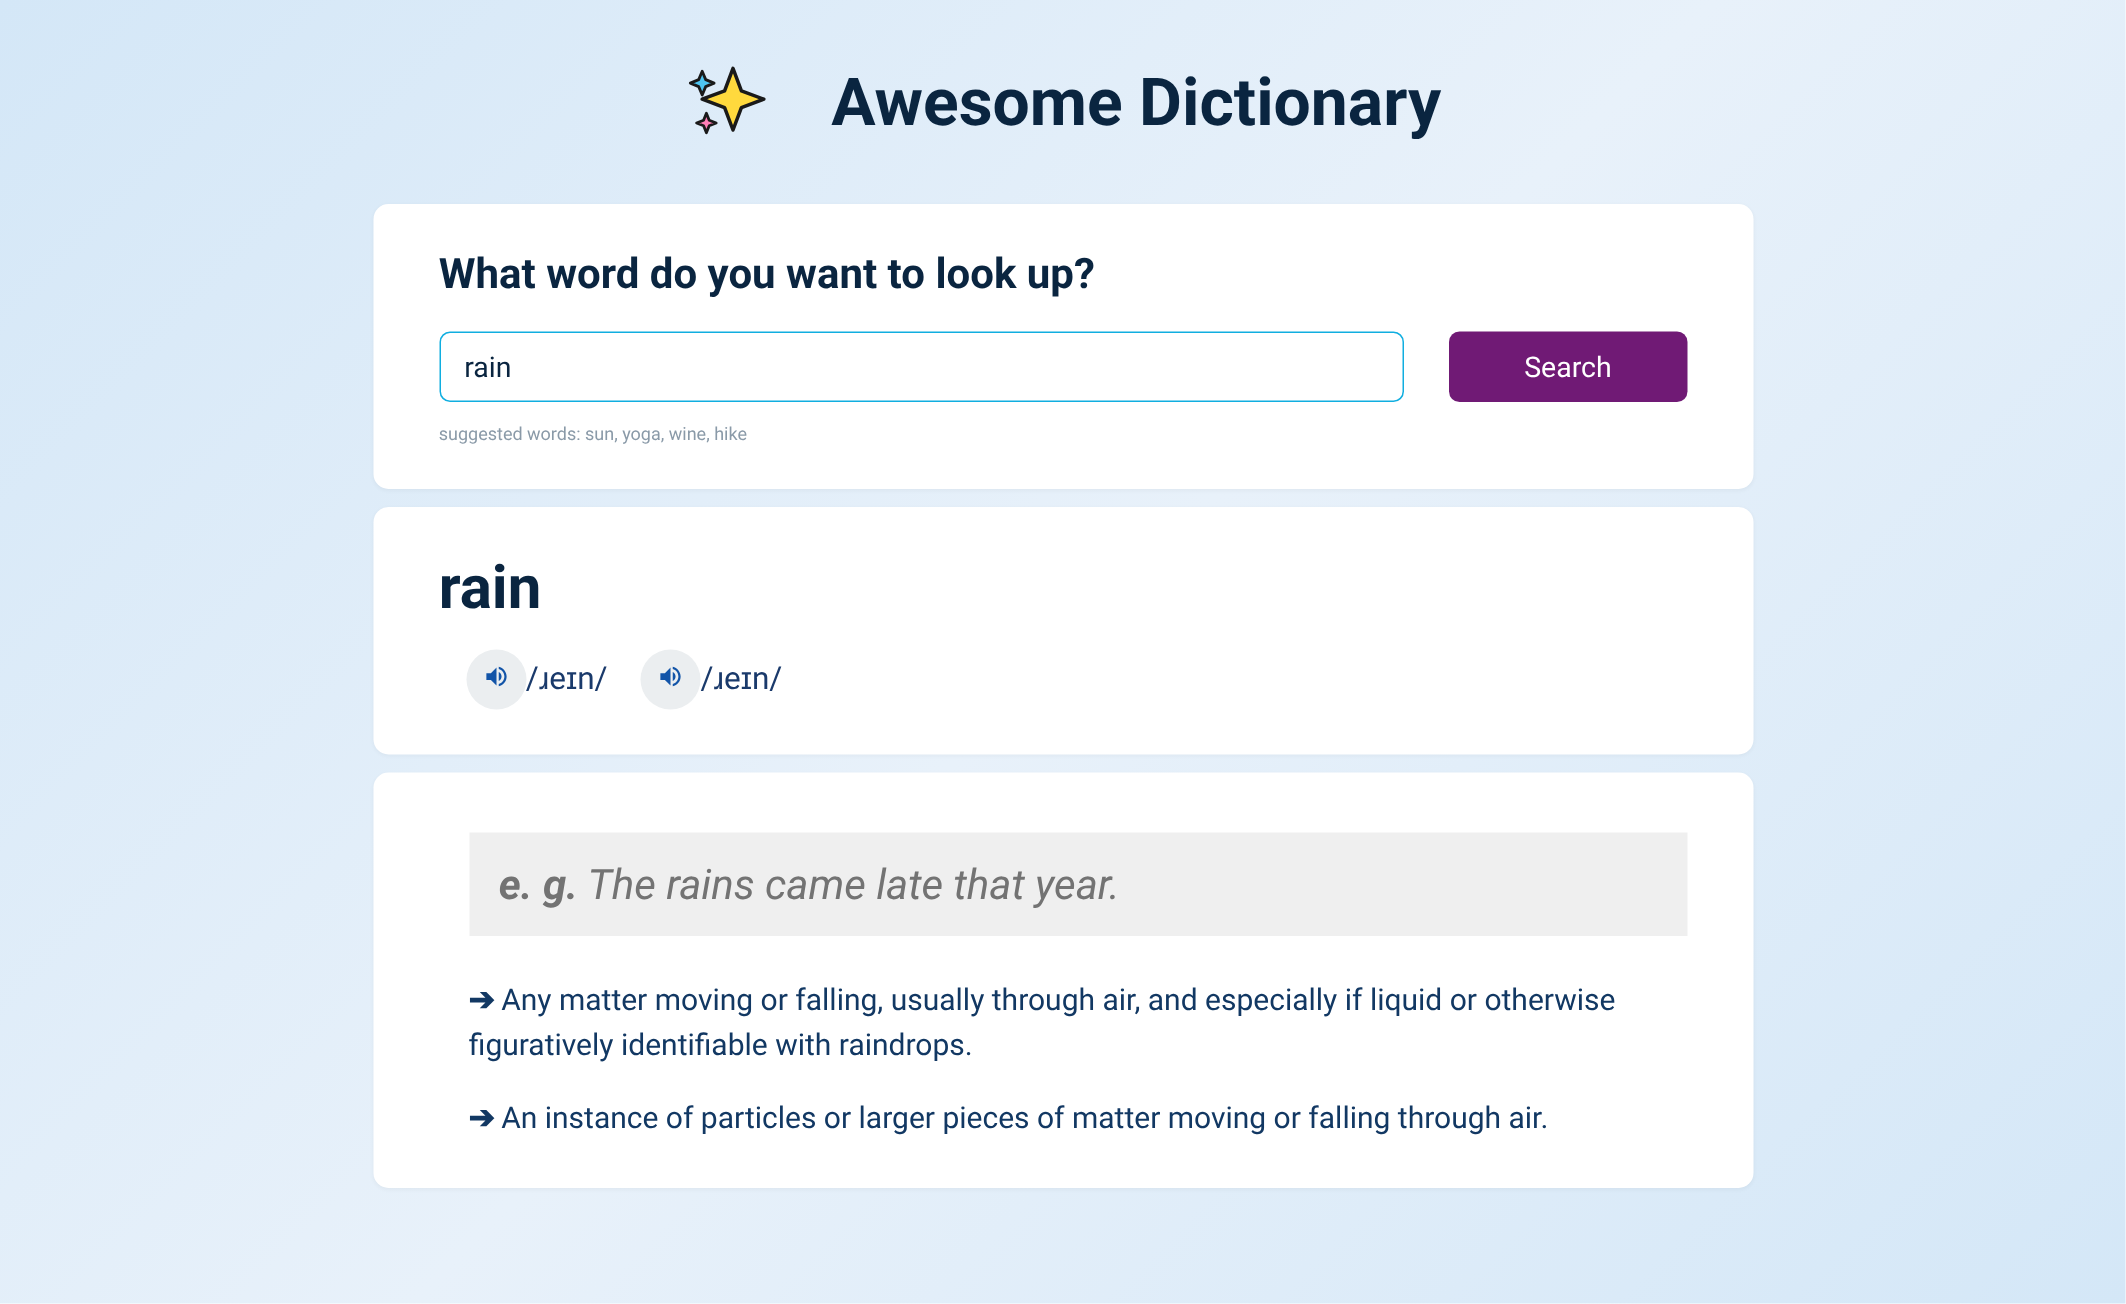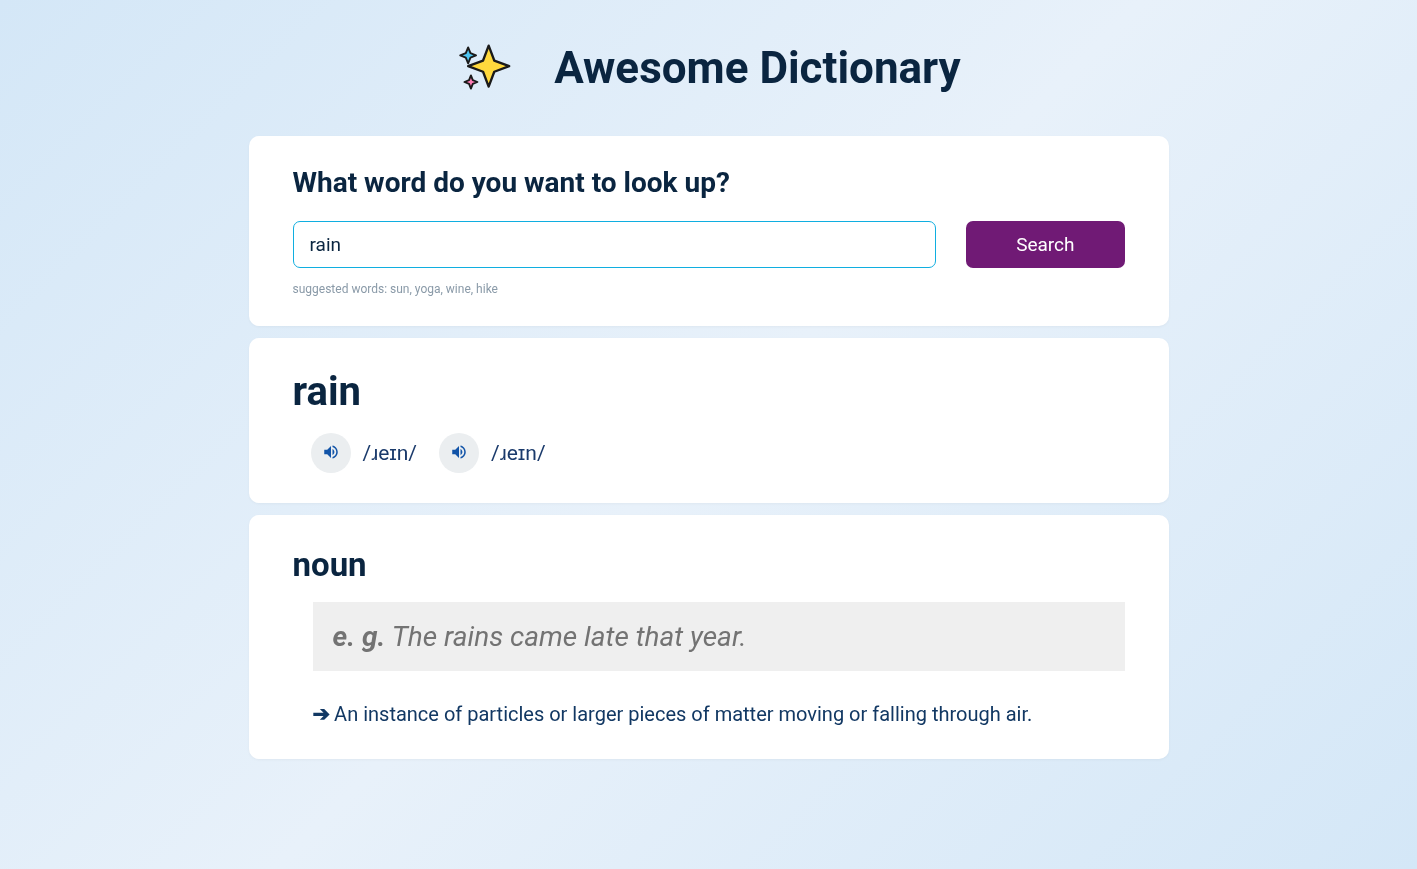--- a/index.html
+++ b/index.html
@@ -89,21 +89,20 @@
     }
     .phonetics-row {
       display: flex;
       gap: 22px;
       align-items: center;
       padding-left: 18px;
     }
     .phonetic-item {
       display: flex;
       align-items: center;
-      gap: 12px;
     }
     .audio-btn {
       width: 40px;
       height: 40px;
       border-radius: 50%;
       background: #ebeef0;
       border: none;
       display: flex;
       align-items: center;
       justify-content: center;
@@ -191,26 +190,28 @@
                 <path d="M3 9v6h4l5 5V4L7 9H3zm13.5 3c0-1.77-1.02-3.29-2.5-4.03v8.05c1.48-.73 2.5-2.25 2.5-4.02zM14 3.23v2.06c2.89.86 5 3.54 5 6.71s-2.11 5.85-5 6.71v2.06c4.01-.91 7-4.49 7-8.77s-2.99-7.86-7-8.77z"></path>
               </svg>
           </span>
         </button>
         <span class="phonetic-text">/ɹeɪn/</span>
       </div>
     </div>
   </div>
 
   <div class="card" style="padding-bottom:10px;">
-    <div class="pos-heading">noun</div>
 
 
     <div class="example-box">
       <span class="example-label">e. g.</span><span> </span><span>The rains came late that year.</span>
     </div>
 
+    <div class="definition">
+      <span class="arrow">➔</span><span>Any matter moving or falling, usually through air, and especially if liquid or otherwise figuratively identifiable with raindrops.</span>
+    </div>
 
     <div class="definition">
       <span class="arrow">➔</span><span>An instance of particles or larger pieces of matter moving or falling through air.</span>
     </div>
   </div>
 
 </div>
 
 </body></html>

